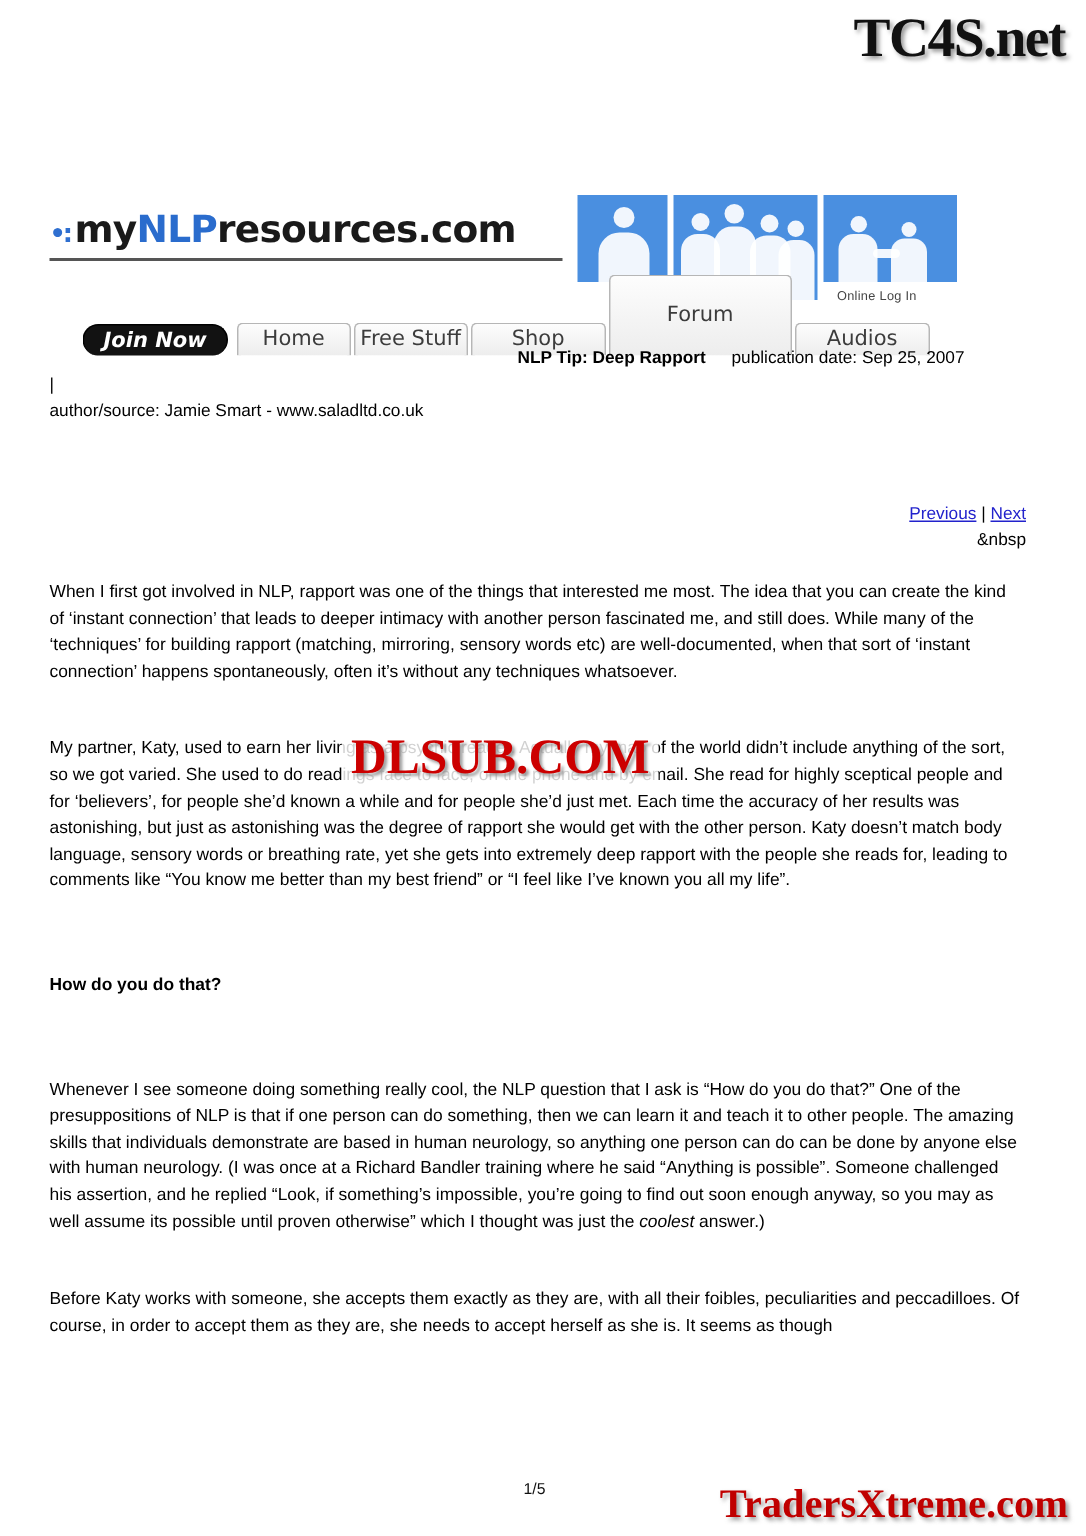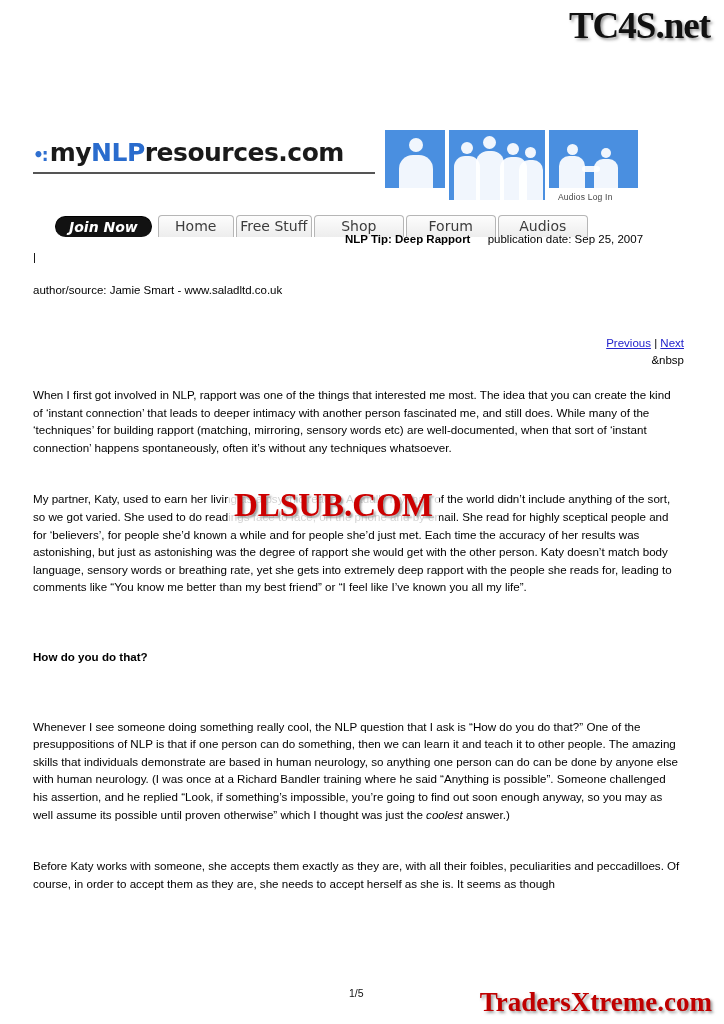--- a/index.html
+++ b/index.html
@@ -157,21 +157,21 @@
     border-color: #000;
     border-radius: 11px;
     height: 20px;
     line-height: 20px;
     padding: 0 13px;
     margin-right: 6px;
   }
   .tab.home { width: 74px; padding: 0; }
   .tab.free { width: 74px; padding: 0; }
   .tab.shop { width: 88px; padding: 0; }
-  .tab.forum { width: 88px; padding: 0; }
+  .tab.forum { width: 88px; padding: 16px; }
   .tab.search { width: 88px; padding: 0; }
 
   
   .title-line {
     position: absolute;
     left: 345px;
     top: 233px;
     font-size: 11.5px;
     white-space: nowrap;
   }
@@ -186,21 +186,20 @@
     position: absolute;
     left: 33px;
     top: 251px;
     font-size: 11.5px;
   }
   .author-line {
     position: absolute;
     left: 33px;
     top: 268px;
     font-size: 11.5px;
-    margin-top: 16px;
   }
 
   
   .pager {
     position: absolute;
     right: 40px;
     top: 337px;
     font-size: 11.5px;
     text-align: right;
   }
@@ -307,21 +306,21 @@
     </div>
     <div class="photo p3">
       <div class="blob h1"></div>
       <div class="blob b1"></div>
       <div class="blob arm"></div>
       <div class="blob h2"></div>
       <div class="blob b2"></div>
     </div>
   </div>
 
-  <div class="members-login">Audios Log In</div>
+  <div class="members-login">Online Log In</div>
 </div>
 
 <div class="navbar">
   <div class="tab join">Join Now</div>
   <div class="tab home">Home</div>
   <div class="tab free">Free Stuff</div>
   <div class="tab shop">Shop</div>
   <div class="tab forum">Forum</div>
   <div class="tab search">Audios</div>
 </div>

